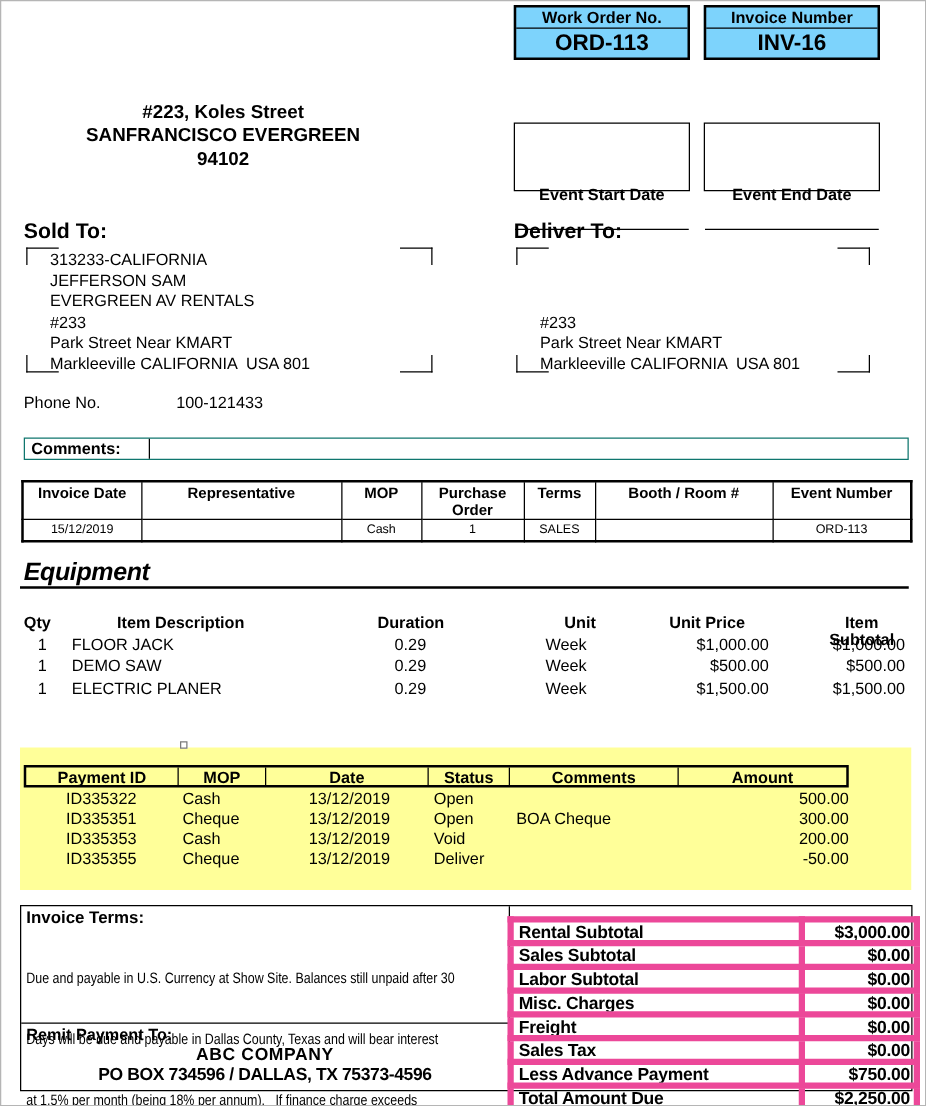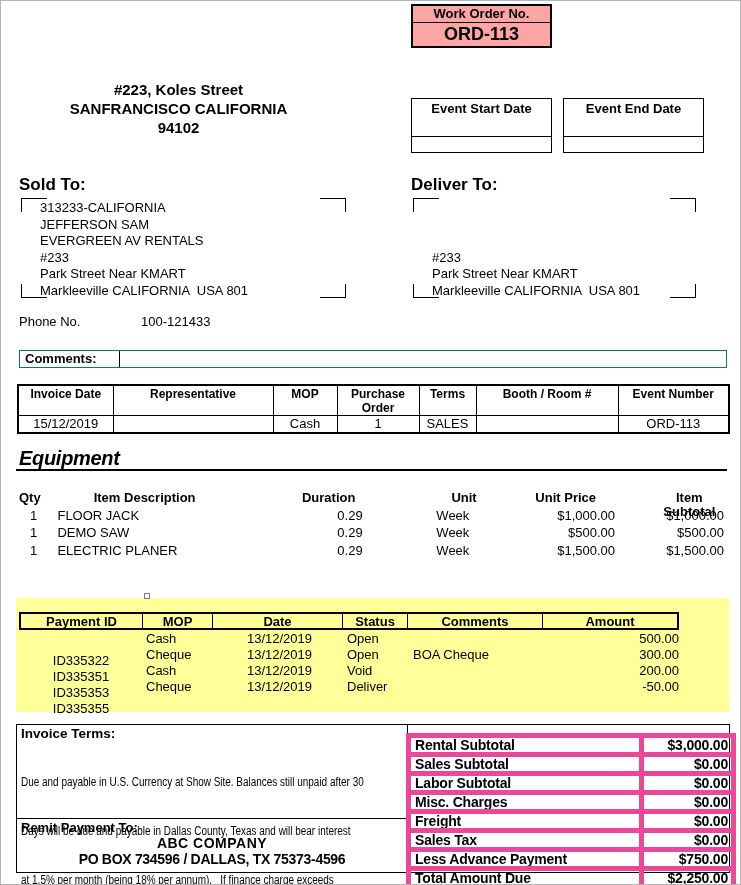--- a/index.html
+++ b/index.html
@@ -2,30 +2,30 @@
 <html><head>
 <meta charset="utf-8">
 <style>
   * { margin:0; padding:0; box-sizing:border-box; }
   html,body { background:#fff; }
   body { font-family:"Liberation Sans", sans-serif; color:#000; }
   .page { position:relative; width:741px; height:885px; background:#fff; border:1px solid #b5b5b5; overflow:hidden; }
   .abs { position:absolute; }
 
   
-  .hdr-box { width:141px; border:2px solid #000; background:#fca5a5; }
+  .hdr-box { width:141px; border:2px solid #000; background:#7dd3fc; }
   .hdr-label { height:17px; line-height:16px; border-bottom:1px solid #000; text-align:center; font-weight:bold; font-size:13px; }
   .hdr-value { height:23px; line-height:22px; text-align:center; font-weight:bold; font-size:18px; }
 
   
   .co-addr { width:355px; text-align:center; font-weight:bold; font-size:15px; line-height:19px; }
 
   
   .evt-box { width:141px; height:55px; border:1px solid #000; background:#fff; }
-  .evt-label { height:38px; border-bottom:1px solid #000; text-align:center; font-weight:bold; font-size:13px; padding-top:2px; }
+  .evt-label { height:38px; border-bottom:1px solid #000; text-align:center; font-weight:bold; font-size:13px; padding-top:2px;margin-top:47px; }
   .evt-value { height:15px; font-size:12px; text-align:center; }
 
   .sec-head { font-weight:bold; font-size:17px; }
 
   
   .addr-block { }
   .corner { position:absolute; width:26px; height:14px; }
   .corner.tl { left:0; top:0; border-left:1px solid #000; border-top:1px solid #000; }
   .corner.tr { right:0; top:0; border-right:1px solid #000; border-top:1px solid #000; }
   .corner.bl { left:0; bottom:0; border-left:1px solid #000; border-bottom:1px solid #000; }
@@ -37,45 +37,45 @@
 
   
   .comments { width:708px; height:18px; border:1px solid #0f766e; display:flex; }
   .comments-label { width:100px; border-right:1px solid #000; font-weight:bold; font-size:13px; line-height:15px; padding-left:5px; }
   .comments-value { flex:1; font-size:13px; line-height:15px; padding-left:4px; }
 
   
   .order-table { border-collapse:collapse; border:2px solid #000; table-layout:fixed;padding-left:21px; }
   .order-table th, .order-table td { border:1px solid #000; overflow:hidden; }
   .order-table th { font-size:12px; font-weight:bold; text-align:center; vertical-align:top; height:26px; padding-top:1px; }
-  .order-table td { font-size:13px; text-align:center; height:17px; }
+  .order-table td { font-size:10px; text-align:center; height:17px; }
 
   
   .eq-heading { font-weight:bold; font-style:italic; font-size:20px; letter-spacing:-0.3px; }
   .rule { border-top:2px solid #000; height:0; }
   .eq-row { left:18px; width:705px; display:flex; font-size:13px; line-height:14px; }
   .eq-head { font-weight:bold;gap:44px; }
   .c-qty  { width:30px; text-align:center; }
   .c-desc { width:263px; margin-left:9px; text-align:left; white-space:pre; }
-  .c-dur  { width:70px; text-align:center; }
+  .c-dur  { width:70px; text-align:left; }
   .c-unit { width:38px; margin-left:52px; text-align:left; }
   .c-price{ width:144px; text-align:right; }
   .c-sub  { width:111px; text-align:right; }
   .eq-head .c-price { text-align:center; }
   .eq-head .c-sub { text-align:center; padding-right:55px; width:166px; margin-right:-55px; }
 
   
   .pay-bg { left:15px; top:597px; width:713px; height:114px; }
   .mini-square { left:143px; top:592px; width:6px; height:6px; border:1px solid #7a7a7a; background:#fff; }
   .pay-head { left:18px; top:611px; width:660px; height:18px; display:flex; border:2px solid #000; font-weight:bold; font-size:13px; line-height:13px; }
   .pay-head span { border-right:1px solid #000; text-align:center; padding-top:1px; }
   .pay-head span:last-child { border-right:none; }
   .ph-id{width:122px} .ph-mop{width:70px} .ph-date{width:130px} .ph-status{width:65px} .ph-com{width:135px} .ph-amt{width:134px}
   .pay-row { left:18px; width:660px; display:flex; font-size:13px; line-height:14px; }
-  .pr-id{width:124px; text-align:center;margin-top:22px;} .pr-mop{width:71px; padding-left:3px;} .pr-date{width:131px; text-align:center;}
+  .pr-id{width:124px; text-align:center;} .pr-mop{width:71px; padding-left:3px;} .pr-date{width:131px; text-align:center;}
   .pr-status{width:66px; padding-left:2px;} .pr-com{width:136px; padding-left:2px; white-space:pre;} .pr-amt{width:132px; text-align:right;}
 
   
   .bottom-box { left:15px; top:723px; width:714px; height:149px; border:1px solid #000; }
   .vline { position:absolute; left:390px; top:0; height:100%; border-left:1px solid #000; }
   .hline { position:absolute; left:0; top:93px; width:390px; border-top:1px solid #000; }
   .terms-head { position:absolute; left:4px; top:1px; font-weight:bold; font-size:13.5px; }
   .terms-body { position:absolute; left:4px; top:17px; font-size:12px; line-height:16.2px; transform:scaleX(0.83); transform-origin:0 0; white-space:pre; }
   .terms-body div { white-space:pre; }
   .sp-err { text-decoration:underline; text-decoration-style:wavy; text-decoration-color:#2e8b2e; text-decoration-thickness:1px; }
@@ -89,24 +89,28 @@
 </style>
 </head>
 <body>
 
 <div class="page">
 
   <div class="hdr-box abs" style="left:410px; top:3px;">
     <div class="hdr-label">Work Order No.</div>
     <div class="hdr-value">ORD-113</div>
   </div>
+  <div class="hdr-box abs" style="left:562px; top:3px;">
+    <div class="hdr-label">Invoice Number</div>
+    <div class="hdr-value">INV-16</div>
+  </div>
 
   <div class="co-addr abs" style="left:0; top:79px;">
     <div>#223, Koles Street</div>
-    <div>SANFRANCISCO CALIFORNIA</div>
+    <div>SANFRANCISCO EVERGREEN</div>
     <div>94102</div>
   </div>
 
   <div class="evt-box abs" style="left:410px; top:97px;">
     <div class="evt-label">Event Start Date</div>
     <div class="evt-value"></div>
   </div>
   <div class="evt-box abs" style="left:562px; top:97px;">
     <div class="evt-label">Event End Date</div>
     <div class="evt-value"></div>

